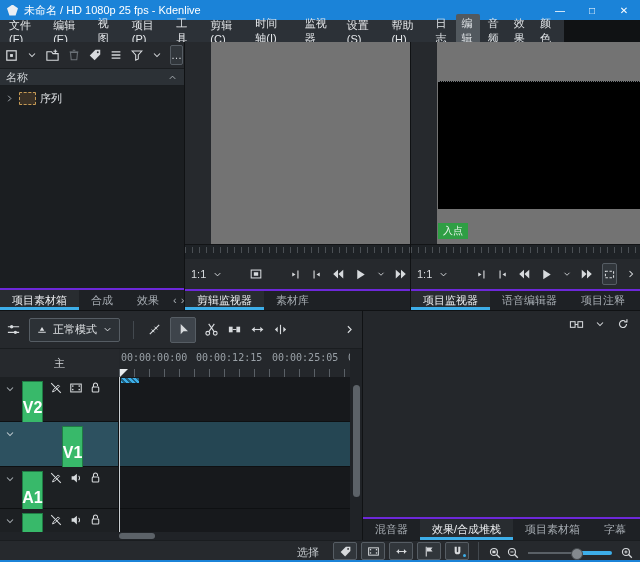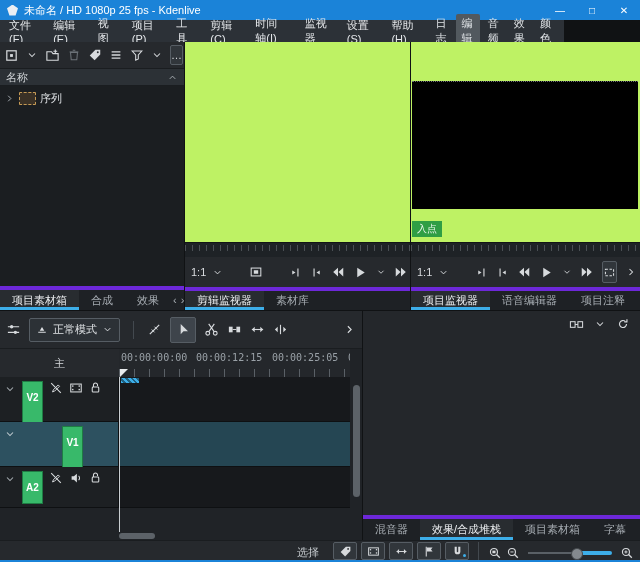--- a/index.html
+++ b/index.html
@@ -17,40 +17,40 @@
   .winbtn{width:32px;height:20px;display:flex;align-items:center;justify-content:center;font-size:10px;color:#fff;}
   
   .menubar{left:0;top:20px;width:564px;height:22px;background:#2c3137;display:flex;align-items:center;
            border-bottom:1px solid #1a1d20;}
   .menu-item{padding:0 9px;height:22px;display:flex;align-items:center;color:#e4e7ea;}
   .ws-group{margin-left:auto;display:flex;align-items:flex-start;padding-right:6px;}
   .ws-btn{padding:2px 6px;margin-left:2px;border-radius:2px;color:#dfe3e6;}
   .ws-btn.active{background:#52595f;}
   
   .panel{background:#26292d;}
-  .tabbar{display:flex;align-items:stretch;background:#1e2125;border-top:4px solid #6d28d9;}
+  .tabbar{display:flex;align-items:stretch;background:#1e2125;border-top:2px solid #6d28d9;}
   .tab{padding:0 12px;display:flex;align-items:center;color:#a7adb3;white-space:nowrap;}
   .tab.active{background:#282c30;color:#eceef0;box-shadow:inset 0 -3px 0 0 #3daee9;}
   .toolbtn{display:flex;align-items:center;justify-content:center;color:#d7dadd;}
   .boxed{border:1px solid #565d64;border-radius:2px;background:#31363b;}
   .sep{width:1px;height:18px;background:#43494f;margin:0 5px;}
   
   .bin{left:0;top:42px;width:184px;height:268px;display:flex;flex-direction:column;border-right:1px solid #101214;}
   .bin-toolbar{height:26px;display:flex;align-items:center;padding:0 4px;gap:7px;background:#26292d;}
   .bin-header{height:16px;background:#2c3136;display:flex;align-items:center;padding:0 6px;color:#cfd3d6;
               border-top:1px solid #1a1d20;border-bottom:1px solid #1a1d20;}
   .bin-list{flex:1;background:#1b1e21;padding-top:4px;}
   .tree-row{display:flex;align-items:center;gap:4px;height:16px;padding-left:4px;}
   .folder-dashed{width:15px;height:11px;border:1px dashed #c59a55;background:#3a3126;border-radius:1px;}
   .bin-tabs{height:20px;}
   
   .monitor{display:flex;flex-direction:column;}
   .clipmon{left:185px;top:42px;width:225px;height:268px;border-right:1px solid #101214;}
   .projmon{left:411px;top:42px;width:229px;height:268px;}
-  .mon-view{flex:1;background:#bef264;position:relative;}
+  .mon-view{flex:1;background:#737373;position:relative;margin-left:26px;}
   .video-frame{position:absolute;left:1px;top:39px;width:226px;height:127px;background:#000;
                border-top:1px dotted #6d7276;}
   .inpoint-badge{position:absolute;left:1px;bottom:5px;background:#2f9e44;color:#eaf6ec;
                  padding:1px 5px;font-size:10px;}
   .mon-ruler{height:14px;background:#1e2226;border-top:1px solid #121416;
      background-image:repeating-linear-gradient(90deg,#4a4f54 0 1px,transparent 1px 7px);
      background-size:100% 6px;background-repeat:no-repeat;background-position:0 2px;}
   .mon-controls{height:30px;display:flex;align-items:center;padding:0 6px;gap:8px;background:#26292d;}
   .mon-zoom{display:flex;align-items:center;gap:6px;color:#d9dcdf;font-size:11px;}
   .mon-tabs{height:19px;}
@@ -69,22 +69,22 @@
   .tl-ruler .ticks{position:absolute;left:0;right:0;bottom:0;height:8px;
      background-image:repeating-linear-gradient(90deg,#5a6066 0 1px,transparent 1px 15px);}
   .tc{position:absolute;top:3px;font-family:"DejaVu Sans Mono",monospace;font-size:10px;color:#9aa1a7;white-space:nowrap;}
   .tracks{position:absolute;left:0;top:28px;right:12px;bottom:8px;overflow:hidden;}
   .track{display:flex;border-bottom:1px solid #0e1012;}
   .track-head{width:119px;display:flex;align-items:flex-start;gap:6px;padding:4px 2px 0 4px;box-sizing:border-box;
               background:#1d2023;border-right:1px solid #0e1012;}
   .track-body{flex:1;background:#17191c;}
   .track.active .track-head{background:#2d5160;gap:46px;}
   .track.active .track-body{background:#254653;}
-  .track-badge{width:19px;min-width:19px;color:#fff;font-size:10px;font-weight:bold;
-               background:#38b96a;border:1px solid #1f7c44;display:flex;justify-content:center;padding:10px 0;}
+  .track-badge{width:19px;min-width:19px;color:#fff;font-size:16px;font-weight:bold;
+               background:#38b96a;border:1px solid #1f7c44;display:flex;justify-content:center;padding:17px 0;}
   .track.tall .track-badge{height:32px;align-items:flex-start;}
   .playhead-line{position:absolute;left:119px;top:28px;bottom:8px;width:1px;background:#c9ced2;}
   .playhead-flag{position:absolute;left:120px;top:20px;width:8px;height:8px;background:#e8ebed;
                  clip-path:polygon(0 0,100% 0,0 100%);}
   .zone-bar{position:absolute;left:121px;top:29px;width:18px;height:5px;
             background:repeating-linear-gradient(45deg,#3daee9 0 2px,#20607e 2px 4px);}
   .vscroll{position:absolute;right:2px;top:36px;width:7px;height:112px;background:#5c6268;border-radius:4px;}
   .hscroll{position:absolute;left:119px;bottom:1px;width:36px;height:6px;background:#5c6268;border-radius:3px;}
   
   .effects{left:363px;top:311px;width:277px;height:229px;display:flex;flex-direction:column;background:#24272b;}
@@ -600,20 +600,46 @@
               </svg>
             </span>
           <span class="toolbtn">
               <svg class="ico" width="13" height="13" viewBox="0 0 16 16">
                 <use href="#i-lock"></use>
               </svg>
             </span>
         </div>
         <div class="track-body"></div>
       </div>
+      <div class="track" style="height:41px">
+        <div class="track-head">
+          <span style="color:#aab0b5;margin-top:2px">
+              <svg class="ico" width="12" height="12" viewBox="0 0 16 16">
+                <use href="#i-chevdown"></use>
+              </svg>
+            </span>
+          <span class="track-badge">A1</span>
+          <span class="toolbtn">
+              <svg class="ico" width="14" height="14" viewBox="0 0 16 16">
+                <use href="#i-pencilslash"></use>
+              </svg>
+            </span>
+          <span class="toolbtn">
+              <svg class="ico" width="14" height="14" viewBox="0 0 16 16">
+                <use href="#i-speaker"></use>
+              </svg>
+            </span>
+          <span class="toolbtn">
+              <svg class="ico" width="13" height="13" viewBox="0 0 16 16">
+                <use href="#i-lock"></use>
+              </svg>
+            </span>
+        </div>
+        <div class="track-body"></div>
+      </div>
       <div class="track" style="height:40px">
         <div class="track-head">
           <span style="color:#aab0b5;margin-top:2px">
               <svg class="ico" width="12" height="12" viewBox="0 0 16 16">
                 <use href="#i-chevdown"></use>
               </svg>
             </span>
           <span class="track-badge">A2</span>
           <span class="toolbtn">
               <svg class="ico" width="14" height="14" viewBox="0 0 16 16">

